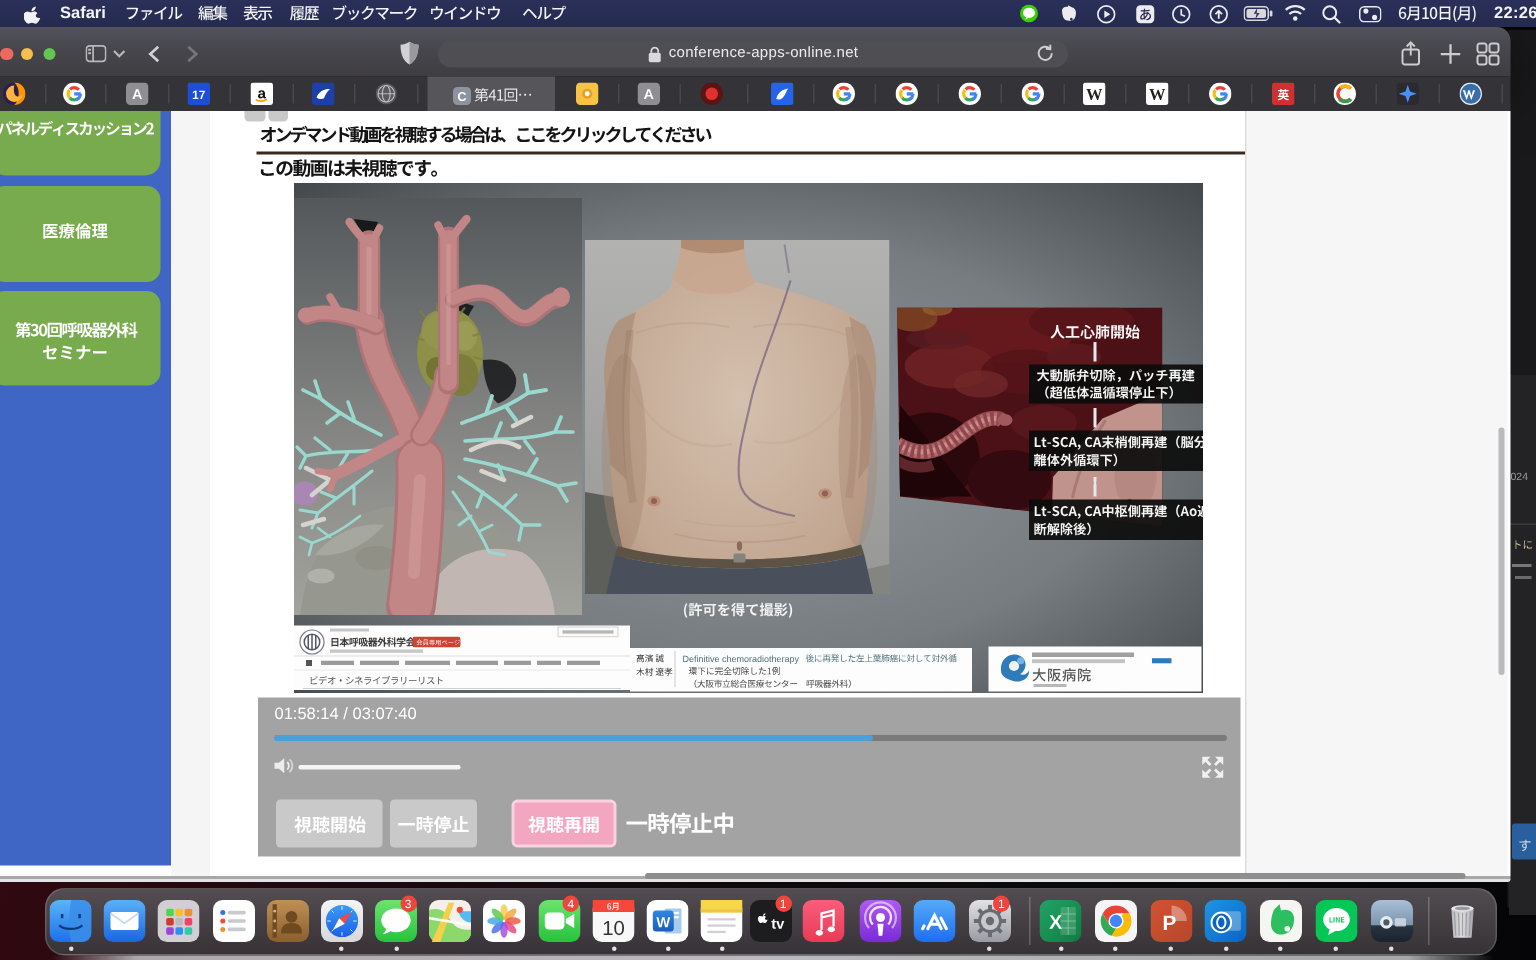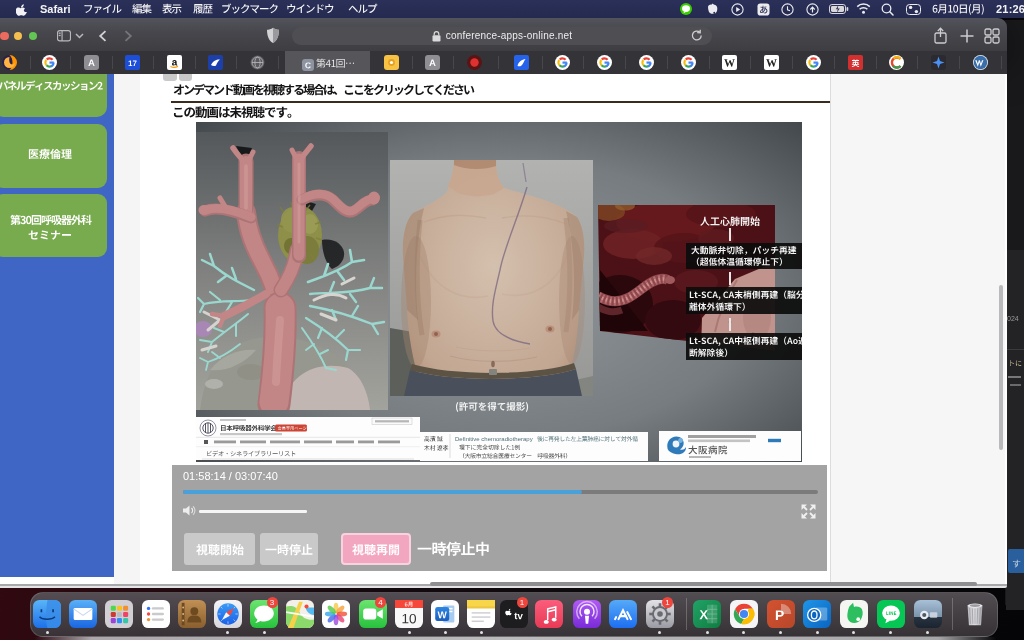--- a/index.html
+++ b/index.html
@@ -325,21 +325,21 @@
 <svg style="position:absolute;left:906px;top:3.5px" width="15" height="11" viewBox="0 0 15 11">
     <rect x="0.5" y="0.5" width="14" height="10" rx="3" fill="none" stroke="#ececf0" stroke-width="1"></rect>
     <circle cx="4.6" cy="3.4" r="1.7" fill="#ececf0"></circle>
     <circle cx="10.4" cy="7.6" r="1.7" fill="#ececf0"></circle>
   </svg>
 <svg style="position:absolute;left:932.0px;top:1.4px;overflow:visible" width="2" height="15">
     <g transform="translate(0,11.6)">
       <path d="M3.2 0.1C4.5 0.1 5.5 -0.9 5.5 -2.4C5.5 -4 4.7 -4.8 3.4 -4.8C2.8 -4.8 2.1 -4.5 1.7 -3.9C1.7 -6.1 2.6 -6.9 3.5 -6.9C4 -6.9 4.5 -6.6 4.7 -6.3L5.4 -7C5 -7.5 4.3 -7.9 3.5 -7.9C2 -7.9 0.6 -6.7 0.6 -3.7C0.6 -1.1 1.8 0.1 3.2 0.1ZM1.7 -3C2.2 -3.7 2.7 -3.9 3.2 -3.9C4 -3.9 4.4 -3.4 4.4 -2.4C4.4 -1.4 3.9 -0.8 3.2 -0.8C2.4 -0.8 1.8 -1.5 1.7 -3Z M7.5 -8.3V-5C7.5 -3.3 7.3 -1.3 5.7 0.2C5.9 0.3 6.3 0.7 6.4 0.9C7.4 0 8 -1.2 8.2 -2.3H13.1V-0.5C13.1 -0.3 13 -0.2 12.7 -0.2C12.5 -0.2 11.6 -0.2 10.8 -0.2C11 0.1 11.2 0.6 11.2 0.9C12.3 0.9 13 0.8 13.5 0.7C13.9 0.5 14.1 0.2 14.1 -0.5V-8.3ZM8.5 -7.4H13.1V-5.8H8.5ZM8.5 -4.9H13.1V-3.3H8.4C8.5 -3.8 8.5 -4.4 8.5 -4.9Z M16.2 0H20.6V-1H19.1V-7.7H18.2C17.7 -7.5 17.2 -7.3 16.5 -7.1V-6.4H17.9V-1H16.2Z M23.7 0.1C25.2 0.1 26.2 -1.2 26.2 -3.9C26.2 -6.6 25.2 -7.9 23.7 -7.9C22.2 -7.9 21.2 -6.6 21.2 -3.9C21.2 -1.2 22.2 0.1 23.7 0.1ZM23.7 -0.8C22.9 -0.8 22.3 -1.7 22.3 -3.9C22.3 -6.1 22.9 -6.9 23.7 -6.9C24.5 -6.9 25 -6.1 25 -3.9C25 -1.7 24.5 -0.8 23.7 -0.8Z M28.8 -3.6H33.8V-0.9H28.8ZM28.8 -4.6V-7.2H33.8V-4.6ZM27.8 -8.2V0.8H28.8V0.1H33.8V0.7H34.9V-8.2Z M38.4 2.1 39.2 1.8C38.3 0.3 37.9 -1.5 37.9 -3.3C37.9 -5 38.3 -6.8 39.2 -8.3L38.4 -8.7C37.5 -7.1 36.9 -5.4 36.9 -3.3C36.9 -1.2 37.5 0.5 38.4 2.1Z M41.2 -8.3V-5C41.2 -3.3 41 -1.3 39.4 0.2C39.6 0.3 40 0.7 40.1 0.9C41.1 0 41.7 -1.2 41.9 -2.3H46.8V-0.5C46.8 -0.3 46.7 -0.2 46.4 -0.2C46.2 -0.2 45.3 -0.2 44.5 -0.2C44.7 0.1 44.9 0.6 44.9 0.9C46 0.9 46.7 0.8 47.2 0.7C47.6 0.5 47.8 0.2 47.8 -0.5V-8.3ZM42.2 -7.4H46.8V-5.8H42.2ZM42.2 -4.9H46.8V-3.3H42.1C42.2 -3.8 42.2 -4.4 42.2 -4.9Z M50.2 2.1C51.2 0.5 51.8 -1.2 51.8 -3.3C51.8 -5.4 51.2 -7.1 50.2 -8.7L49.5 -8.3C50.4 -6.8 50.8 -5 50.8 -3.3C50.8 -1.5 50.4 0.3 49.5 1.8Z" fill="#f4f4f6"></path>
     </g>
   </svg>
-<div style="position:absolute;left:996px;top:3px;font-family:'Liberation Sans',sans-serif;font-size:11px;color:#f4f4f6;font-weight:bold;letter-spacing:0.2px">21:26</div>
+<div style="position:absolute;left:996px;top:3px;font-family:'Liberation Sans',sans-serif;font-size:11px;color:#f4f4f6;font-weight:bold;letter-spacing:0.2px">22:26</div>
 <div style="position:absolute;left:114px;top:74px;width:26px;height:510px;background:#f5f5f6"></div>
 <div style="position:absolute;left:831px;top:74px;width:174px;height:510px;background:#f6f6f7"></div>
 <div style="position:absolute;left:830px;top:74px;width:1px;height:510px;background:#dcdcdc"></div>
 <div style="position:absolute;left:0px;top:74px;width:114px;height:503px;background:#3f65c5"></div>
 <div style="position:absolute;left:-6px;top:74px;width:113px;height:43px;background:#78aa4e;border-radius:9px;border-radius:0 0 10px 10px"></div>
 <svg style="position:absolute;left:-1.8px;top:77.5px;overflow:visible" width="2" height="15">
     <g transform="translate(0,11.6)">
       <path d="M8.4 -7.5C8.4 -7.9 8.7 -8.2 9 -8.2C9.4 -8.2 9.6 -7.9 9.6 -7.5C9.6 -7.2 9.4 -7 9 -7C8.7 -7 8.4 -7.2 8.4 -7.5ZM7.8 -7.5C7.8 -6.9 8.3 -6.3 9 -6.3C9.7 -6.3 10.3 -6.9 10.3 -7.5C10.3 -8.2 9.7 -8.8 9 -8.8C8.3 -8.8 7.8 -8.2 7.8 -7.5ZM2 -3.3C1.7 -2.3 1 -1.2 0.4 -0.3L1.8 0.3C2.4 -0.5 3 -1.7 3.4 -2.7C3.8 -3.7 4.1 -5.2 4.3 -5.9C4.3 -6.1 4.5 -6.6 4.5 -6.9L3 -7.3C2.9 -5.9 2.5 -4.4 2 -3.3ZM7.2 -3.5C7.6 -2.4 8 -1 8.3 0.2L9.8 -0.3C9.6 -1.3 9 -3 8.6 -3.9C8.2 -5 7.5 -6.6 7.1 -7.4L5.7 -6.9C6.1 -6.1 6.8 -4.6 7.2 -3.5Z M18.1 -1.1 19 -2.3C18 -3 17.5 -3.3 16.5 -3.8L15.6 -2.8C16.5 -2.3 17.2 -1.9 18.1 -1.1ZM18 -6.3 17.1 -7.2C16.9 -7.1 16.6 -7.1 16.3 -7.1H15V-7.6C15 -7.9 15 -8.3 15.1 -8.6H13.6C13.6 -8.3 13.6 -7.9 13.6 -7.6V-7.1H11.8C11.4 -7.1 10.9 -7.1 10.5 -7.1V-5.8C10.8 -5.8 11.4 -5.8 11.8 -5.8C12.3 -5.8 15.1 -5.8 15.6 -5.8C15.3 -5.4 14.7 -4.8 13.9 -4.2C12.9 -3.7 11.6 -2.9 9.6 -2.5L10.4 -1.2C11.5 -1.6 12.6 -2 13.6 -2.5V-0.7C13.6 -0.3 13.6 0.3 13.5 0.6H15C15 0.3 15 -0.3 15 -0.7L15 -3.4C15.8 -4.1 16.6 -4.8 17.2 -5.4C17.4 -5.7 17.7 -6 18 -6.3Z M23.3 -0.2 24.2 0.5C24.3 0.4 24.4 0.3 24.6 0.2C25.8 -0.4 27.3 -1.6 28.2 -2.7L27.4 -3.8C26.7 -2.8 25.6 -2 24.8 -1.6C24.8 -2.3 24.8 -6.3 24.8 -7.1C24.8 -7.6 24.8 -8 24.8 -8H23.3C23.3 -8 23.4 -7.6 23.4 -7.1C23.4 -6.3 23.4 -1.6 23.4 -1C23.4 -0.7 23.3 -0.4 23.3 -0.2ZM18.4 -0.4 19.7 0.5C20.6 -0.3 21.3 -1.4 21.6 -2.6C21.9 -3.6 21.9 -5.8 21.9 -7.1C21.9 -7.5 21.9 -8 22 -8H20.4C20.5 -7.8 20.5 -7.5 20.5 -7.1C20.5 -5.8 20.5 -3.8 20.2 -2.9C19.9 -2 19.3 -1 18.4 -0.4Z M29 -7.9V-6.6C29.3 -6.6 29.7 -6.6 30.1 -6.6C30.8 -6.6 32.9 -6.6 33.5 -6.6C33.9 -6.6 34.3 -6.6 34.7 -6.6V-7.9C34.3 -7.9 33.9 -7.8 33.5 -7.8C32.9 -7.8 30.8 -7.8 30.1 -7.8C29.7 -7.8 29.3 -7.9 29 -7.9ZM35.3 -8.7 34.5 -8.3C34.7 -7.9 35.1 -7.3 35.3 -6.8L36.1 -7.2C35.9 -7.6 35.6 -8.3 35.3 -8.7ZM36.5 -9.1 35.7 -8.8C36 -8.4 36.3 -7.8 36.5 -7.3L37.4 -7.7C37.2 -8.1 36.8 -8.7 36.5 -9.1ZM27.8 -5.2V-3.9C28.1 -3.9 28.5 -3.9 28.8 -3.9H31.7C31.6 -3 31.4 -2.2 31 -1.6C30.6 -1 29.8 -0.4 29.1 -0.1L30.3 0.8C31.3 0.3 32.1 -0.5 32.4 -1.2C32.8 -1.9 33 -2.8 33.1 -3.9H35.6C35.9 -3.9 36.3 -3.9 36.6 -3.9V-5.2C36.3 -5.2 35.9 -5.2 35.6 -5.2C35 -5.2 29.4 -5.2 28.8 -5.2C28.4 -5.2 28.1 -5.2 27.8 -5.2Z M37.1 -3 37.7 -1.8C38.7 -2 39.8 -2.5 40.8 -3V-0.2C40.8 0.2 40.7 0.7 40.7 0.9H42.3C42.2 0.7 42.2 0.2 42.2 -0.2V-3.8C43.1 -4.4 44 -5.2 44.5 -5.7L43.5 -6.7C43 -6.1 41.9 -5.1 40.9 -4.5C40.1 -4 38.5 -3.3 37.1 -3Z M53.8 -7.1 52.9 -7.8C52.7 -7.7 52.3 -7.6 51.8 -7.6C51.3 -7.6 48.7 -7.6 48.1 -7.6C47.8 -7.6 47.2 -7.7 46.9 -7.7V-6.2C47.1 -6.2 47.7 -6.3 48.1 -6.3C48.6 -6.3 51.2 -6.3 51.7 -6.3C51.4 -5.5 50.8 -4.5 50.1 -3.7C49.1 -2.6 47.5 -1.3 45.8 -0.7L46.9 0.4C48.3 -0.2 49.7 -1.3 50.8 -2.5C51.8 -1.6 52.8 -0.5 53.5 0.5L54.7 -0.6C54.1 -1.3 52.8 -2.7 51.7 -3.6C52.4 -4.5 53 -5.6 53.4 -6.5C53.5 -6.7 53.7 -7 53.8 -7.1Z M63.2 -6.2 62.2 -6.6C62 -6.6 61.7 -6.5 61.5 -6.5H59.5L59.5 -7.5C59.5 -7.7 59.6 -8.2 59.6 -8.4H58C58.1 -8.2 58.1 -7.7 58.1 -7.5L58.1 -6.5H56.6C56.2 -6.5 55.6 -6.6 55.2 -6.6V-5.2C55.7 -5.3 56.2 -5.3 56.6 -5.3H58C57.7 -3.7 57.2 -2.5 56.2 -1.5C55.8 -1.1 55.3 -0.8 54.9 -0.5L56.1 0.5C58 -0.9 59 -2.5 59.4 -5.3H61.7C61.7 -4.1 61.6 -2 61.3 -1.4C61.2 -1.1 61 -1 60.7 -1C60.3 -1 59.7 -1.1 59.2 -1.2L59.4 0.2C59.9 0.3 60.5 0.3 61.1 0.3C61.8 0.3 62.2 0.1 62.5 -0.5C62.9 -1.6 63 -4.5 63.1 -5.6C63.1 -5.7 63.1 -6 63.2 -6.2Z M68.3 -6.2 67.1 -5.8C67.3 -5.3 67.8 -4 67.9 -3.5L69.2 -3.9C69 -4.4 68.5 -5.8 68.3 -6.2ZM72.2 -5.5 70.7 -5.9C70.6 -4.6 70.1 -3.2 69.4 -2.3C68.5 -1.2 67 -0.5 65.9 -0.1L67 1C68.2 0.5 69.5 -0.4 70.5 -1.6C71.2 -2.6 71.7 -3.6 71.9 -4.7C72 -4.9 72.1 -5.1 72.2 -5.5ZM65.9 -5.7 64.6 -5.2C64.9 -4.8 65.4 -3.4 65.6 -2.8L66.8 -3.3C66.6 -3.9 66.1 -5.1 65.9 -5.7Z M75.2 -8.3 74.5 -7.2C75.2 -6.8 76.3 -6.1 76.9 -5.6L77.6 -6.8C77.1 -7.2 75.9 -7.9 75.2 -8.3ZM73.3 -0.9 74.1 0.5C75 0.4 76.5 -0.2 77.6 -0.8C79.3 -1.8 80.8 -3.1 81.8 -4.5L81 -6C80.1 -4.5 78.7 -3 76.9 -2C75.7 -1.4 74.5 -1.1 73.3 -0.9ZM73.6 -5.9 72.9 -4.8C73.6 -4.4 74.7 -3.7 75.3 -3.3L76 -4.4C75.5 -4.8 74.3 -5.5 73.6 -5.9Z M83.1 -0.9V0.4C83.3 0.4 83.7 0.4 84 0.4H88L88 0.8H89.3C89.3 0.6 89.3 0.2 89.3 0.1C89.3 -0.8 89.3 -4.8 89.3 -5.2C89.3 -5.4 89.3 -5.8 89.3 -5.9C89.1 -5.9 88.8 -5.9 88.5 -5.9C87.6 -5.9 85.4 -5.9 84.5 -5.9C84.2 -5.9 83.5 -5.9 83.2 -5.9V-4.7C83.5 -4.7 84.2 -4.7 84.5 -4.7C85.4 -4.7 87.6 -4.7 88 -4.7V-3.4H84.7C84.3 -3.4 83.8 -3.4 83.5 -3.5V-2.2C83.8 -2.2 84.3 -2.2 84.7 -2.2H88V-0.9H84C83.7 -0.9 83.3 -0.9 83.1 -0.9Z M92.5 -8 91.5 -6.9C92.3 -6.4 93.6 -5.2 94.2 -4.7L95.2 -5.8C94.6 -6.4 93.3 -7.5 92.5 -8ZM91.2 -1 92.1 0.4C93.6 0.1 94.9 -0.4 96 -1.1C97.7 -2.1 99.1 -3.5 99.9 -5L99.1 -6.4C98.4 -5 97 -3.4 95.2 -2.4C94.2 -1.8 92.9 -1.2 91.2 -1Z M99.5 0H104.7V-1.3H103C102.6 -1.3 102.1 -1.3 101.7 -1.2C103.1 -2.6 104.3 -4.1 104.3 -5.5C104.3 -7 103.3 -7.9 101.8 -7.9C100.8 -7.9 100.1 -7.5 99.4 -6.7L100.2 -5.9C100.6 -6.3 101.1 -6.7 101.6 -6.7C102.4 -6.7 102.8 -6.2 102.8 -5.4C102.8 -4.2 101.6 -2.8 99.5 -0.9Z" fill="#fff"></path>
     </g>
   </svg>

